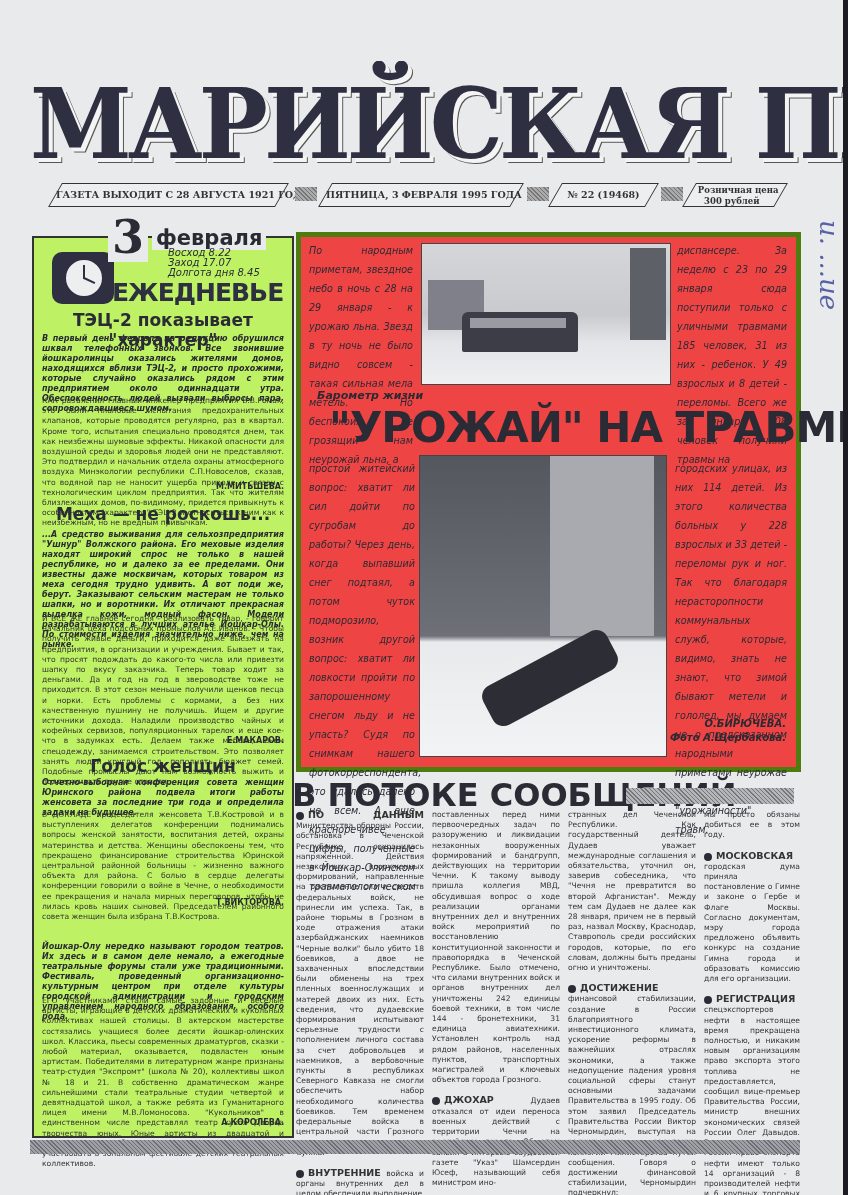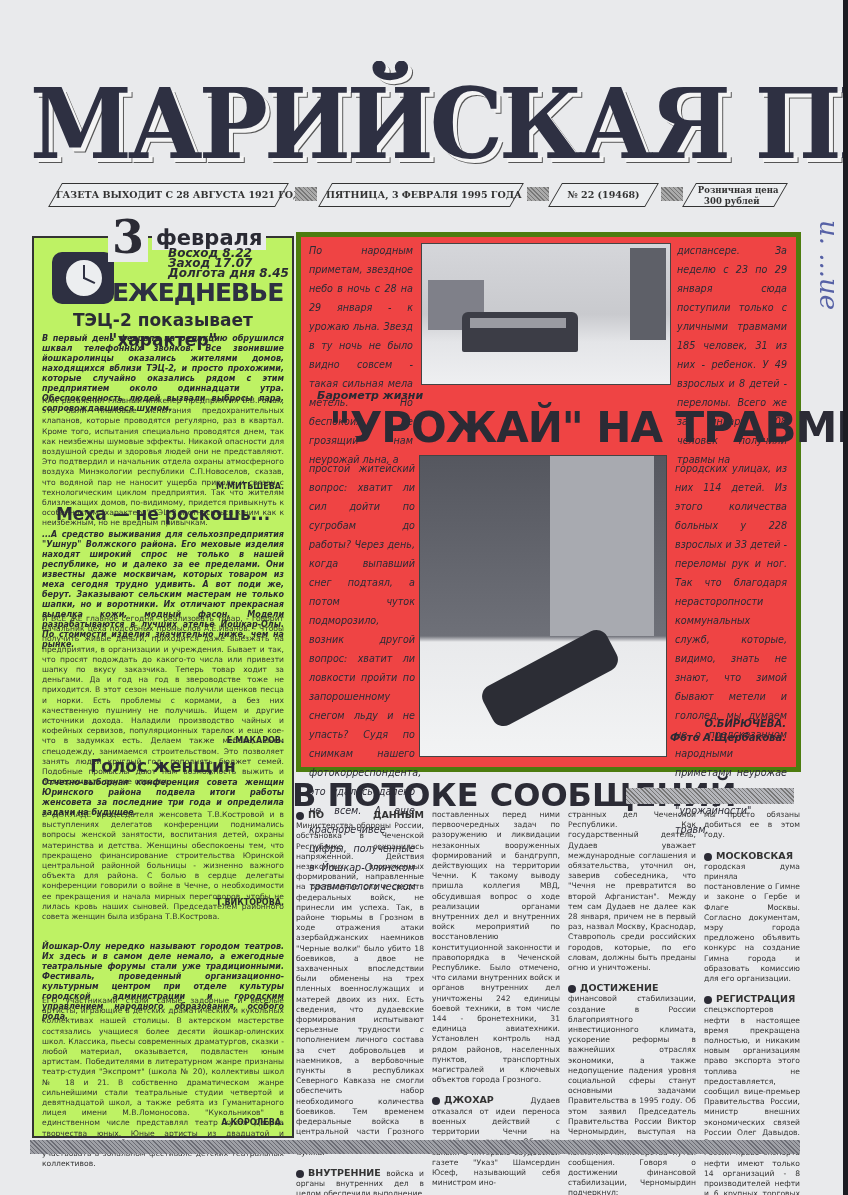--- a/index.html
+++ b/index.html
@@ -36,21 +36,21 @@
     left:32px; top:236px; width:258px; height:898px;
     border:2px solid #333; background:#bef264;
   }
   .daybig {
     left:108px; top:212px; font-family:"DejaVu Serif", serif; font-weight:bold;
     font-size:46px; color:#2b2b35; background:#e9eaec; padding:0 4px; line-height:50px;
   }
   .daymonth {
     left:152px; top:226px; font-size:21px; font-weight:bold; background:#e9eaec; padding:0 4px;
   }
-  .sunbox { left:168px; top:248px; font-size:12px; font-style:italic; font-weight:bold; line-height:10px; }
+  .sunbox { left:168px; top:248px; font-size:10px; font-style:italic; font-weight:normal; line-height:10px; }
   .clockicon {
     left:52px; top:252px; width:62px; height:52px; border-radius:10px;
     background:#2e3042;
   }
   .clockface {
     position:absolute; left:12px; top:6px; width:36px; height:36px; border-radius:50%;
     background:#eceef0; border:2px solid #2e3042;
   }
   .clockface:before { content:""; position:absolute; left:17px; top:5px; width:2px; height:14px; background:#2e3042; }
   .clockface:after { content:""; position:absolute; left:18px; top:17px; width:12px; height:2px; background:#2e3042; transform:rotate(25deg); transform-origin:left; }

